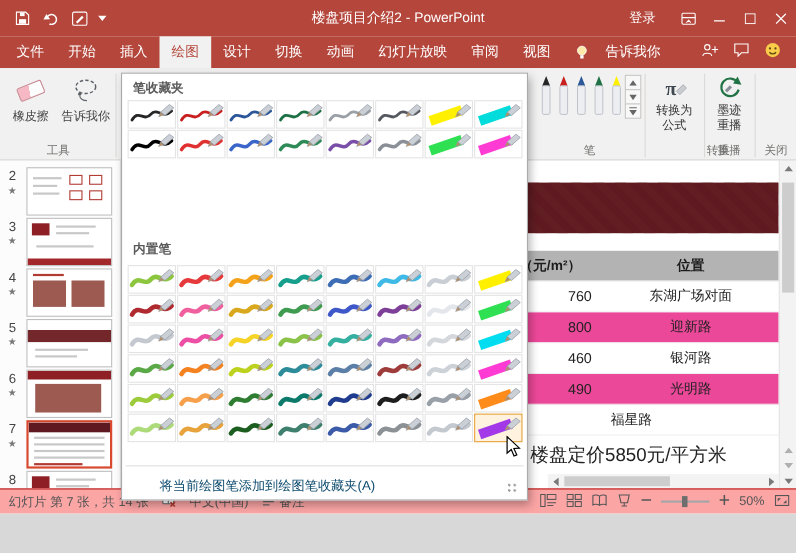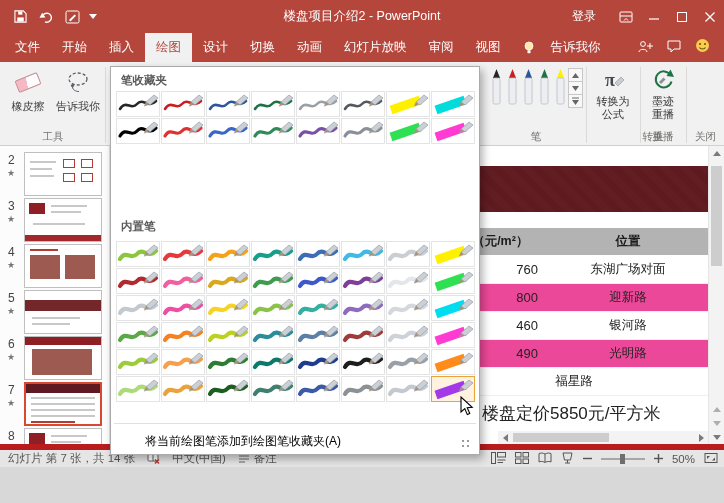--- a/index.html
+++ b/index.html
@@ -43,21 +43,21 @@
   .bb.disabled .l{color:#9AA0A6;}
 
   
   .gallery{position:absolute;left:110px;top:66px;width:370px;height:389px;background:#fff;border:1px solid #ABABAB;
            box-shadow:3px 4px 8px rgba(0,0,0,.3);z-index:30;}
   .ghead{position:absolute;left:10px;font-size:11.5px;font-weight:bold;color:#5A5A5A;}
   .grid{position:absolute;left:5px;display:grid;grid-template-columns:repeat(8,44px);grid-auto-rows:26px;gap:1px;}
   .tile{width:44px;height:26px;border:1px solid #E4E4E4;background:#fff;display:flex;align-items:center;justify-content:center;}
   .tile.hovered{border:1px solid #E8A33D;background:#FFF3DF;}
   .gsep{position:absolute;left:3px;right:3px;top:356px;height:1px;background:#E0E0E0;}
-  .gitem{position:absolute;left:0;right:0;top:362px;height:24px;line-height:24px;padding-left:34px;font-size:12px;color:#000000;}
+  .gitem{position:absolute;left:0;right:0;top:362px;height:24px;line-height:24px;padding-left:34px;font-size:12px;color:#0c4a6e;}
   .grip{position:absolute;right:8px;bottom:5px;width:10px;height:10px;
         background:radial-gradient(circle at 2px 2px,#9a9a9a 1.1px,transparent 1.2px) 0 0/5px 5px;}
 
   
   .thumbs{position:absolute;left:0;top:146px;width:110px;bottom:23px;background:#FCFCFC;border-right:1px solid #E1E1E1;overflow:hidden;}
   .titem{position:absolute;left:0;width:110px;height:44px;}
   .tnum{position:absolute;left:8px;top:1px;font-size:12px;color:#444;}
   .tstar{position:absolute;left:7px;top:16px;font-size:9px;color:#777;}
   .thumb-box{position:absolute;left:24px;top:0;width:78px;height:44px;background:#fff;border:1px solid #BFBFBF;overflow:hidden;}
   .thumb-box.selected{border:2px solid #D8492F;}
@@ -85,21 +85,21 @@
   
   .vscroll{position:absolute;right:0;top:146px;width:16px;bottom:23px;background:#F3F3F3;border-left:1px solid #E5E5E5;}
   .vthumb{position:absolute;left:2px;right:2px;top:20px;height:100px;background:#CDCDCD;}
   .sbtn{position:absolute;left:0;width:16px;height:14px;display:flex;align-items:center;justify-content:center;}
   .hscroll{position:absolute;left:498px;right:16px;bottom:23px;height:13px;background:#F3F3F3;display:flex;align-items:center;}
   .hthumb{width:96px;height:9px;background:#CDCDCD;margin:0 1px;}
   .hsp{flex:1;}
   .hbtn{width:14px;height:13px;display:flex;align-items:center;justify-content:center;}
 
   
-  .statusbar{position:absolute;left:0;right:0;bottom:0;height:23px;background:#e5e5e5;border-top:6px solid #b91c1c;
+  .statusbar{position:absolute;left:0;right:0;bottom:0;height:23px;background:#fca5a5;border-top:1px solid #b91c1c;
              display:flex;align-items:center;font-size:11.5px;color:#555;padding:0 6px 0 8px;gap:12px;}
   .sb-right{margin-left:auto;display:flex;align-items:center;gap:9px;}
   .notes{display:flex;align-items:center;gap:4px;}
   .ztrack{position:relative;width:44px;height:2px;background:#A6A6A6;}
   .ztick{position:absolute;left:21px;top:-3px;width:1px;height:8px;background:#A6A6A6;}
   .zthumb{position:absolute;left:19px;top:-4px;width:5px;height:10px;background:#6E6E6E;}
 
   .cursor{position:absolute;left:460px;top:396px;z-index:50;}
 </style>
 </head>

